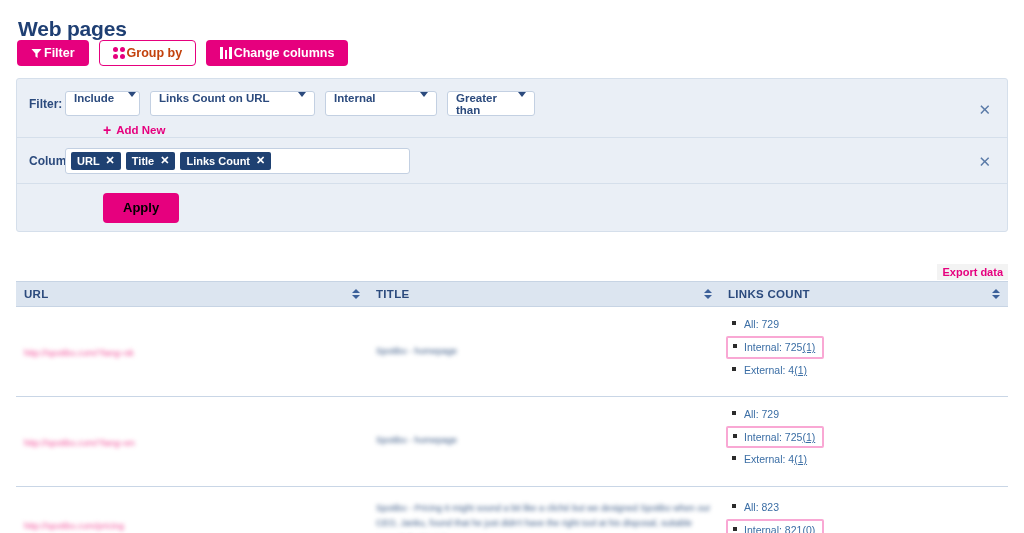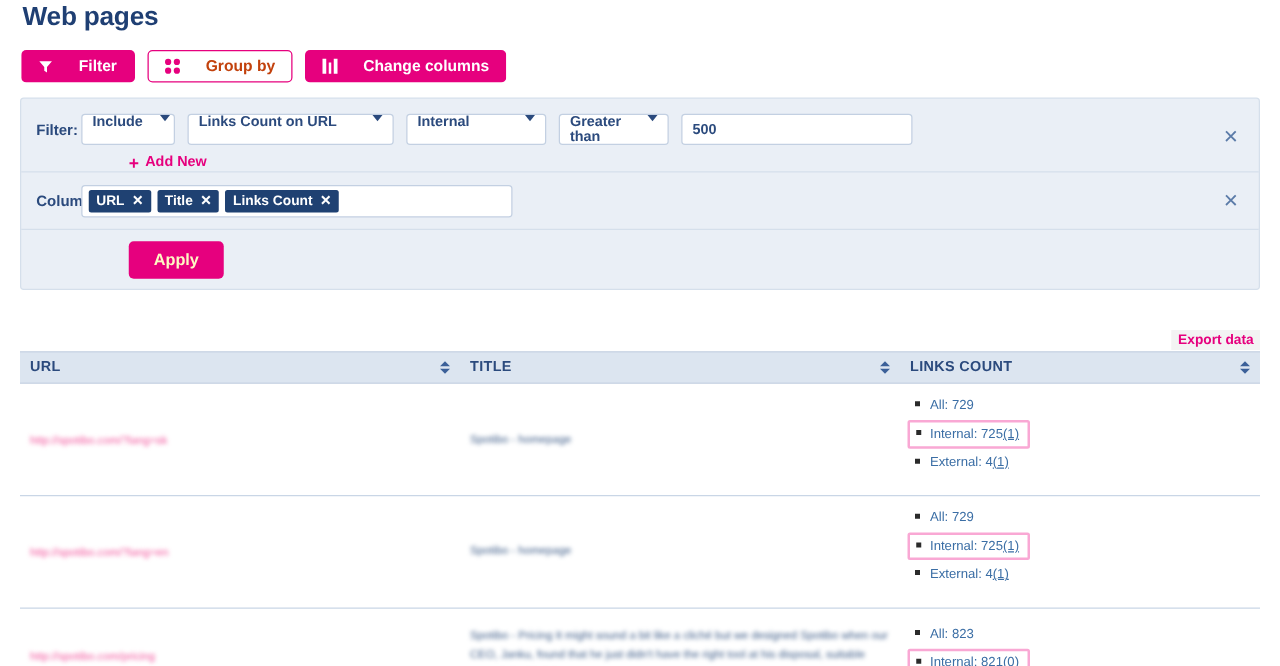--- a/index.html
+++ b/index.html
@@ -6,28 +6,28 @@
   html, body { margin:0; padding:0; }
   body {
     width:1024px; height:533px;
     background:#ffffff;
     font-family:"Liberation Sans", sans-serif;
     color:#2b4a7d;
     overflow:hidden;
     position:relative;
   }
   .page-title {
-    position:absolute; left:18px; top:2px;
+    position:absolute; left:18px; top:17px;
     font-size:21px; font-weight:bold; color:#1f3f73;
     letter-spacing:-0.2px;
   }
   
   .toolbar { position:absolute; left:17px; top:40px; display:flex; gap:10px; }
   .btn {
-    height:26px; display:inline-flex; align-items:center; gap:21px;
+    height:26px; display:inline-flex; align-items:center; gap:2px;
     padding:0 13px; border-radius:4px; font-size:12.5px; font-weight:bold;
     cursor:pointer; white-space:nowrap; border:1.5px solid transparent;
   }
   .btn-solid { background:#e6007e; color:#ffffff; }
   .btn-outline { background:#ffffff; color:#c2410c; border-color:#e6007e; }
   .ico { display:inline-flex; align-items:center; justify-content:center; }
   .ico-dots { width:12px; height:12px; display:grid; grid-template-columns:1fr 1fr; grid-template-rows:1fr 1fr; gap:2px; }
   .ico-dots i { background:#e6007e; border-radius:50%; display:block; width:100%; height:100%; }
   .ico-bars { display:flex; align-items:flex-end; gap:2px; height:12px; }
   .ico-bars i { width:2.5px; background:#ffffff; display:block; }
@@ -76,21 +76,21 @@
     height:26px; flex:none; width:345px; background:#ffffff; border:1px solid #c3d0e2;
     border-radius:3px; display:flex; align-items:center; gap:5px; padding:0 5px;
   }
   .chip {
     background:#1f4172; color:#ffffff; font-size:11px; font-weight:bold;
     border-radius:2px; height:18px; display:inline-flex; align-items:center;
     gap:6px; padding:0 6px; cursor:pointer;
   }
   .chip .x { font-size:11px; font-weight:bold; }
   .apply-btn {
-    margin-left:86px; height:30px; padding:0 20px; background:#e6007e; color:#fef9c3;
+    margin-left:86px; height:30px; padding:0 20px; background:#e6007e; color:#000000;
     border:none; border-radius:4px; font-size:13px; font-weight:bold; cursor:pointer;
     font-family:"Liberation Sans", sans-serif;
     text-align:right;
   }
   
   .export {
     position:absolute; right:16px; top:264px; font-size:11px; font-weight:bold;
     color:#e6007e; background:#f3f3f3; padding:2px 5px; cursor:pointer;
   }
   
@@ -193,21 +193,20 @@
       <div class="sel" style="width:112px">
         <span class="cap">Internal</span>
         <span class="caret"></span>
       </div>
 
       <div class="sel" style="width:88px">
         <span class="cap">Greater than</span>
         <span class="caret"></span>
       </div>
 
-      <input class="txt" type="text" value="500" style="">
     </div>
 
     <div class="addnew">
       <span class="plus">+</span>
       <span>Add New</span>
     </div>
 
     <div class="closex">✕</div>
   </div>
 

